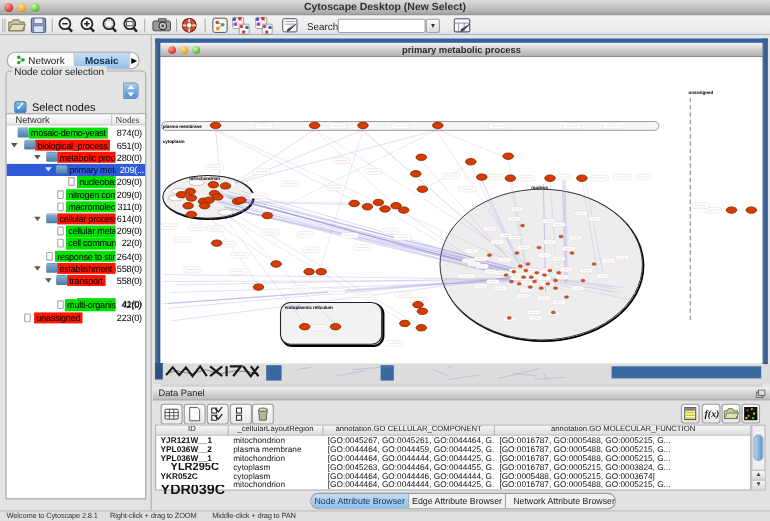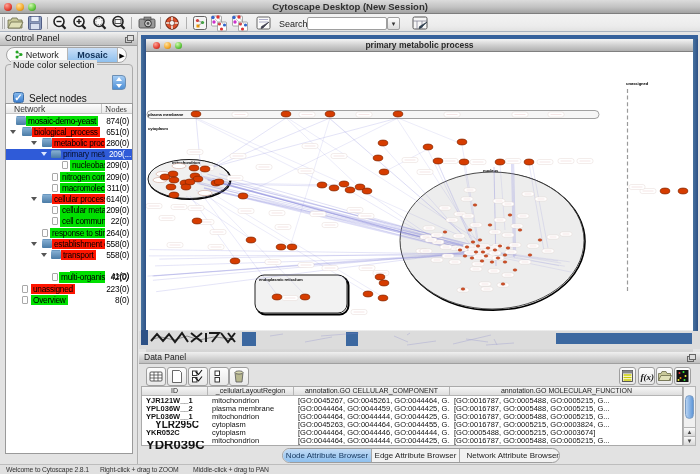--- a/index.html
+++ b/index.html
@@ -38,21 +38,21 @@
 #dphead .t { font-size:8.5px; color:#1c1c1c; padding-left:5px; line-height:11px; }
 .dbtn { position:absolute; width:20px; height:19px; background:linear-gradient(#fdfdfd,#e8e8e8); border:1px solid #9f9f9f; border-radius:3px; }
 </style>
 </head>
 <body>
 
 <div class="abs" id="titlebar">
   <div class="light" style="left:4px;background:radial-gradient(circle at 35% 30%, #ffa396, #e23e31 60%, #9c1a0f);"></div>
   <div class="light" style="left:16px;background:radial-gradient(circle at 35% 30%, #ffe2a0, #f3a829 60%, #ad6d09);"></div>
   <div class="light" style="left:28px;background:radial-gradient(circle at 35% 30%, #d2f8b0, #5fc73c 60%, #2e7d16);"></div>
-  <div class="title">Cytoscape Desktop (New Session)</div>
+  <div class="title">Cytoscape Desktop (New Select)</div>
 </div>
 
 <div class="abs" id="toolbar">
   <div class="tsep" style="left:2px"></div>
   <div class="tsep" style="left:4px"></div>
   <div class="tsep" style="left:47px"></div>
   <div class="tsep" style="left:131px"></div>
   <div class="tsep" style="left:160px"></div>
   <div class="tsep" style="left:186px"></div>
   <span class="abs" style="left:279px;top:4.5px;font-size:9px;color:#222;">Search:</span>
@@ -137,27 +137,20 @@
 <path d="M-4,-4 L2,2 M0,-5 L4,1" stroke="#999" stroke-width="0.5"></path>
 </g>
       <g transform="translate(264,0)">
 <rect x="-7" y="-6" width="13" height="12" rx="1.5" fill="#fafafa" stroke="#555" stroke-width="0.9"></rect>
 <path d="M-5,-3.5 L4,-3.5 M-5,-1 L4,-1" stroke="#99b" stroke-width="0.8"></path>
 <path d="M5,-1 L-1,5 L-3,5.5 L-2.5,3.5 Z" fill="#445" stroke="#223" stroke-width="0.5"></path>
 </g>
     </g>
   </svg>
 <div class="abs" id="cpanel">
-  <div class="abs" id="cphead">
-      <div class="t">Control Panel</div>
-    <svg class="abs" style="right:3px;top:3px" width="9" height="8">
-        <rect x="0.5" y="2.5" width="6" height="5" fill="none" stroke="#666" stroke-width="1"></rect>
-        <rect x="2.5" y="0.5" width="6" height="5" fill="#ddd" stroke="#666" stroke-width="1"></rect>
-      </svg>
-  </div>
   <div class="abs" style="left:6px;top:15px;width:121px;height:16px;background:#fbfbfb;border:1px solid #a5a5a5;border-radius:8px;overflow:hidden;display:flex;">
     <div style="width:61px;height:100%;font-size:9px;line-height:14px;text-align:center;color:#222;border-right:1px solid #b5b5b5;">
       <svg width="8" height="9" viewBox="0 0 8 9" style="vertical-align:-1px">
           <circle cx="2" cy="2" r="1.5" fill="#2a2"></circle>
           <circle cx="6" cy="4.5" r="1.5" fill="#2a2"></circle>
           <circle cx="2" cy="7" r="1.5" fill="#2a2"></circle>
           <path d="M2,2 L6,4.5 L2,7" stroke="#282" stroke-width="0.7" fill="none"></path>
         </svg>
       Network</div>
     <div style="width:50px;height:100%;font-size:9px;line-height:14px;text-align:center;font-weight:bold;color:#0f3058;background:linear-gradient(#cadff7,#8fc0ee);border-right:1px solid #b5b5b5;">Mosaic</div>
@@ -256,25 +249,20 @@
       </div>
       <div style="position:absolute;left:0;top:167.8px;width:126px;height:11.2px;">
         <span style="position:absolute;left:46px;top:1.5px;width:6px;height:8px;background:#fdfdfd;border:0.5px solid #a8a8a8;border-radius:1px;"></span>
         <span style="position:absolute;left:53px;top:0.5px;font-size:8.3px;letter-spacing:-0.25px;line-height:10.5px;white-space:nowrap;overflow:hidden;max-width:46px;padding:0 2px;color:#000;background:#00e000;">multi-organism pre</span>
         <span style="position:absolute;right:3px;top:0.5px;font-size:8.3px;letter-spacing:-0.2px;line-height:10.5px;color:#000;font-style:italic;">42(0)</span>
       </div>
       <div style="position:absolute;left:0;top:179.0px;width:126px;height:11.2px;">
         <span style="position:absolute;left:16px;top:1.5px;width:6px;height:8px;background:#fdfdfd;border:0.5px solid #a8a8a8;border-radius:1px;"></span>
         <span style="position:absolute;left:25px;top:0.5px;font-size:8.3px;letter-spacing:-0.25px;line-height:10.5px;white-space:nowrap;overflow:hidden;max-width:74px;padding:0 2px;color:#000;background:#ff1500;">unassigned</span>
         <span style="position:absolute;right:3px;top:0.5px;font-size:8.3px;letter-spacing:-0.2px;line-height:10.5px;color:#000;">223(0)</span>
-      </div>
-      <div style="position:absolute;left:0;top:190.2px;width:126px;height:11.2px;">
-        <span style="position:absolute;left:16px;top:1.5px;width:6px;height:8px;background:#fdfdfd;border:0.5px solid #a8a8a8;border-radius:1px;"></span>
-        <span style="position:absolute;left:25px;top:0.5px;font-size:8.3px;letter-spacing:-0.25px;line-height:10.5px;white-space:nowrap;overflow:hidden;max-width:74px;padding:0 2px;color:#000;background:#00e000;">Overview</span>
-        <span style="position:absolute;right:3px;top:0.5px;font-size:8.3px;letter-spacing:-0.2px;line-height:10.5px;color:#000;">8(0)</span>
       </div>
     </div>
   </div>
 <div class="abs" id="desktop"></div>
 <div class="abs" id="strip"></div>
 <div class="abs" id="iwin-left"></div>
 <div class="abs" id="iwin-right"></div>
 <div class="abs" id="iwin-top"></div>
 <div class="abs" id="iwin-title">
   <div class="ilight" style="left:7px;background:radial-gradient(circle at 35% 30%, #ffa396, #e23e31 60%, #9c1a0f);"></div>

